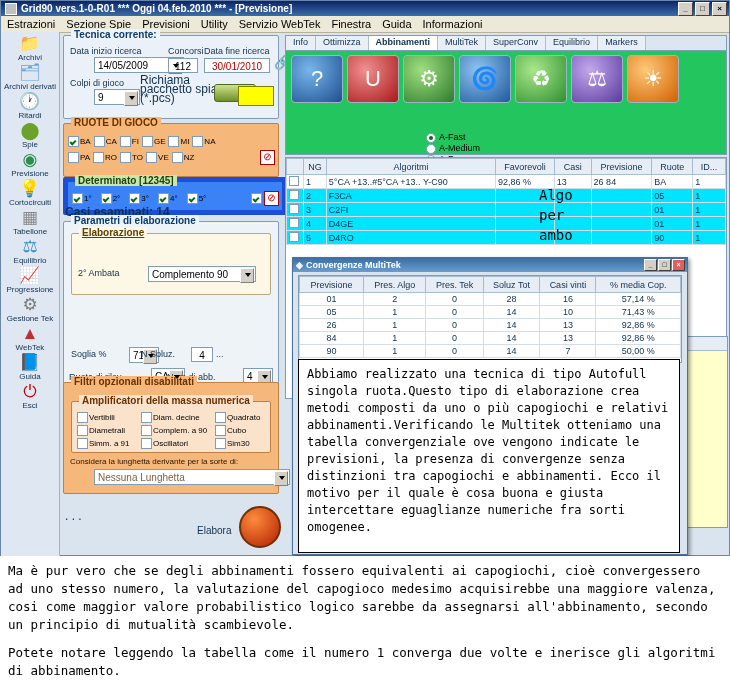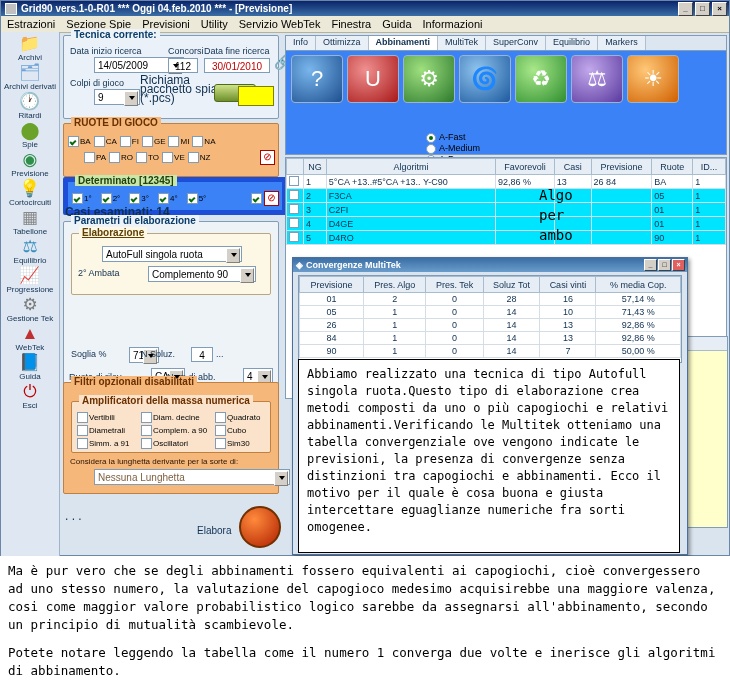--- a/index.html
+++ b/index.html
@@ -110,21 +110,21 @@
   #elaborazione{left:70px;top:232px;width:198px;height:60px;background:#fdf7e6;border:1px solid #b9a87f;}
   #elaborazione > .legend{background:#fdf7e6;color:#604000;text-decoration:underline;}
   
   #filtri{left:62px;top:381px;width:214px;height:110px;background:#f6b87a;border:1px solid #c08040;}
   #filtri > .legend{background:#f6b87a;color:#6b3000;}
   #ampl{left:70px;top:400px;width:198px;height:50px;background:#fbe3cb;border:1px solid #c08040;}
   #ampl > .legend{background:#fbe3cb;color:#6b3000;}
   
   #rightpanel{
     position:absolute;left:284px;top:34px;width:440px;height:118px;
-    background:#3b82f6;border:1px solid #7f9db9;text-align:right;
+    background:#22c55e;border:1px solid #7f9db9;text-align:right;
   }
   .tabstrip{display:flex;height:14px;background:#dce6f0;border-bottom:1px solid #7f9db9;}
   .tab{
     font-size:9px;padding:1px 7px;border-right:1px solid #aebfd0;color:#103050;
     background:#e8eff7;
   }
   .tab.sel{background:#fff;font-weight:bold;}
   .bigicons{display:flex;gap:4px;padding:4px 5px;}
   .bigicon{
     width:50px;height:46px;border:1px solid #9fb4c9;border-radius:4px;
@@ -333,21 +333,21 @@
         </span>
       <span class="chk">
           <i class="box"></i>
           <span>MI</span>
         </span>
       <span class="chk">
           <i class="box"></i>
           <span>NA</span>
         </span>
     </div>
-    <div class="chkrow" style="position:absolute;top:28px;left:16px;">
+    <div class="chkrow" style="position:absolute;top:28px;left:0;">
       <span class="chk">
           <i class="box"></i>
           <span>PA</span>
         </span>
       <span class="chk">
           <i class="box"></i>
           <span>RO</span>
         </span>
       <span class="chk">
           <i class="box"></i>
@@ -395,23 +395,20 @@
     <div style="position:absolute;right:3px;top:9px;width:13px;height:13px;border:1px solid #a00;background:#fff;color:#c00;text-align:center;font-size:10px;line-height:12px;">⊘</div>
   </div>
 
   <div class="casi">Casi esaminati: 14</div>
 
   <div class="group" id="parametri">
     <span class="legend">Parametri di elaborazione</span>
   </div>
   <div class="group" id="elaborazione">
     <span class="legend">Elaborazione</span>
-    <div class="combo" style="position:absolute;left:6px;top:12px;width:140px;">
-      <span>AutoFull singola ruota</span><i class="arrow"></i>
-    </div>
     <div style="position:absolute;left:6px;top:34px;" class="fld-lbl">2° Ambata</div>
     <div class="combo" style="position:absolute;left:52px;top:32px;width:108px;">
       <span>Complemento 90</span><i class="arrow"></i>
     </div>
   </div>
   <div style="position:absolute;left:70px;top:348px;" class="fld-lbl">Soglia %</div>
   <div class="combo" style="position:absolute;left:104px;top:346px;width:30px;">
     <span>71</span><i class="arrow"></i>
   </div>
   <div style="position:absolute;left:140px;top:348px;" class="fld-lbl">N Soluz.</div>

